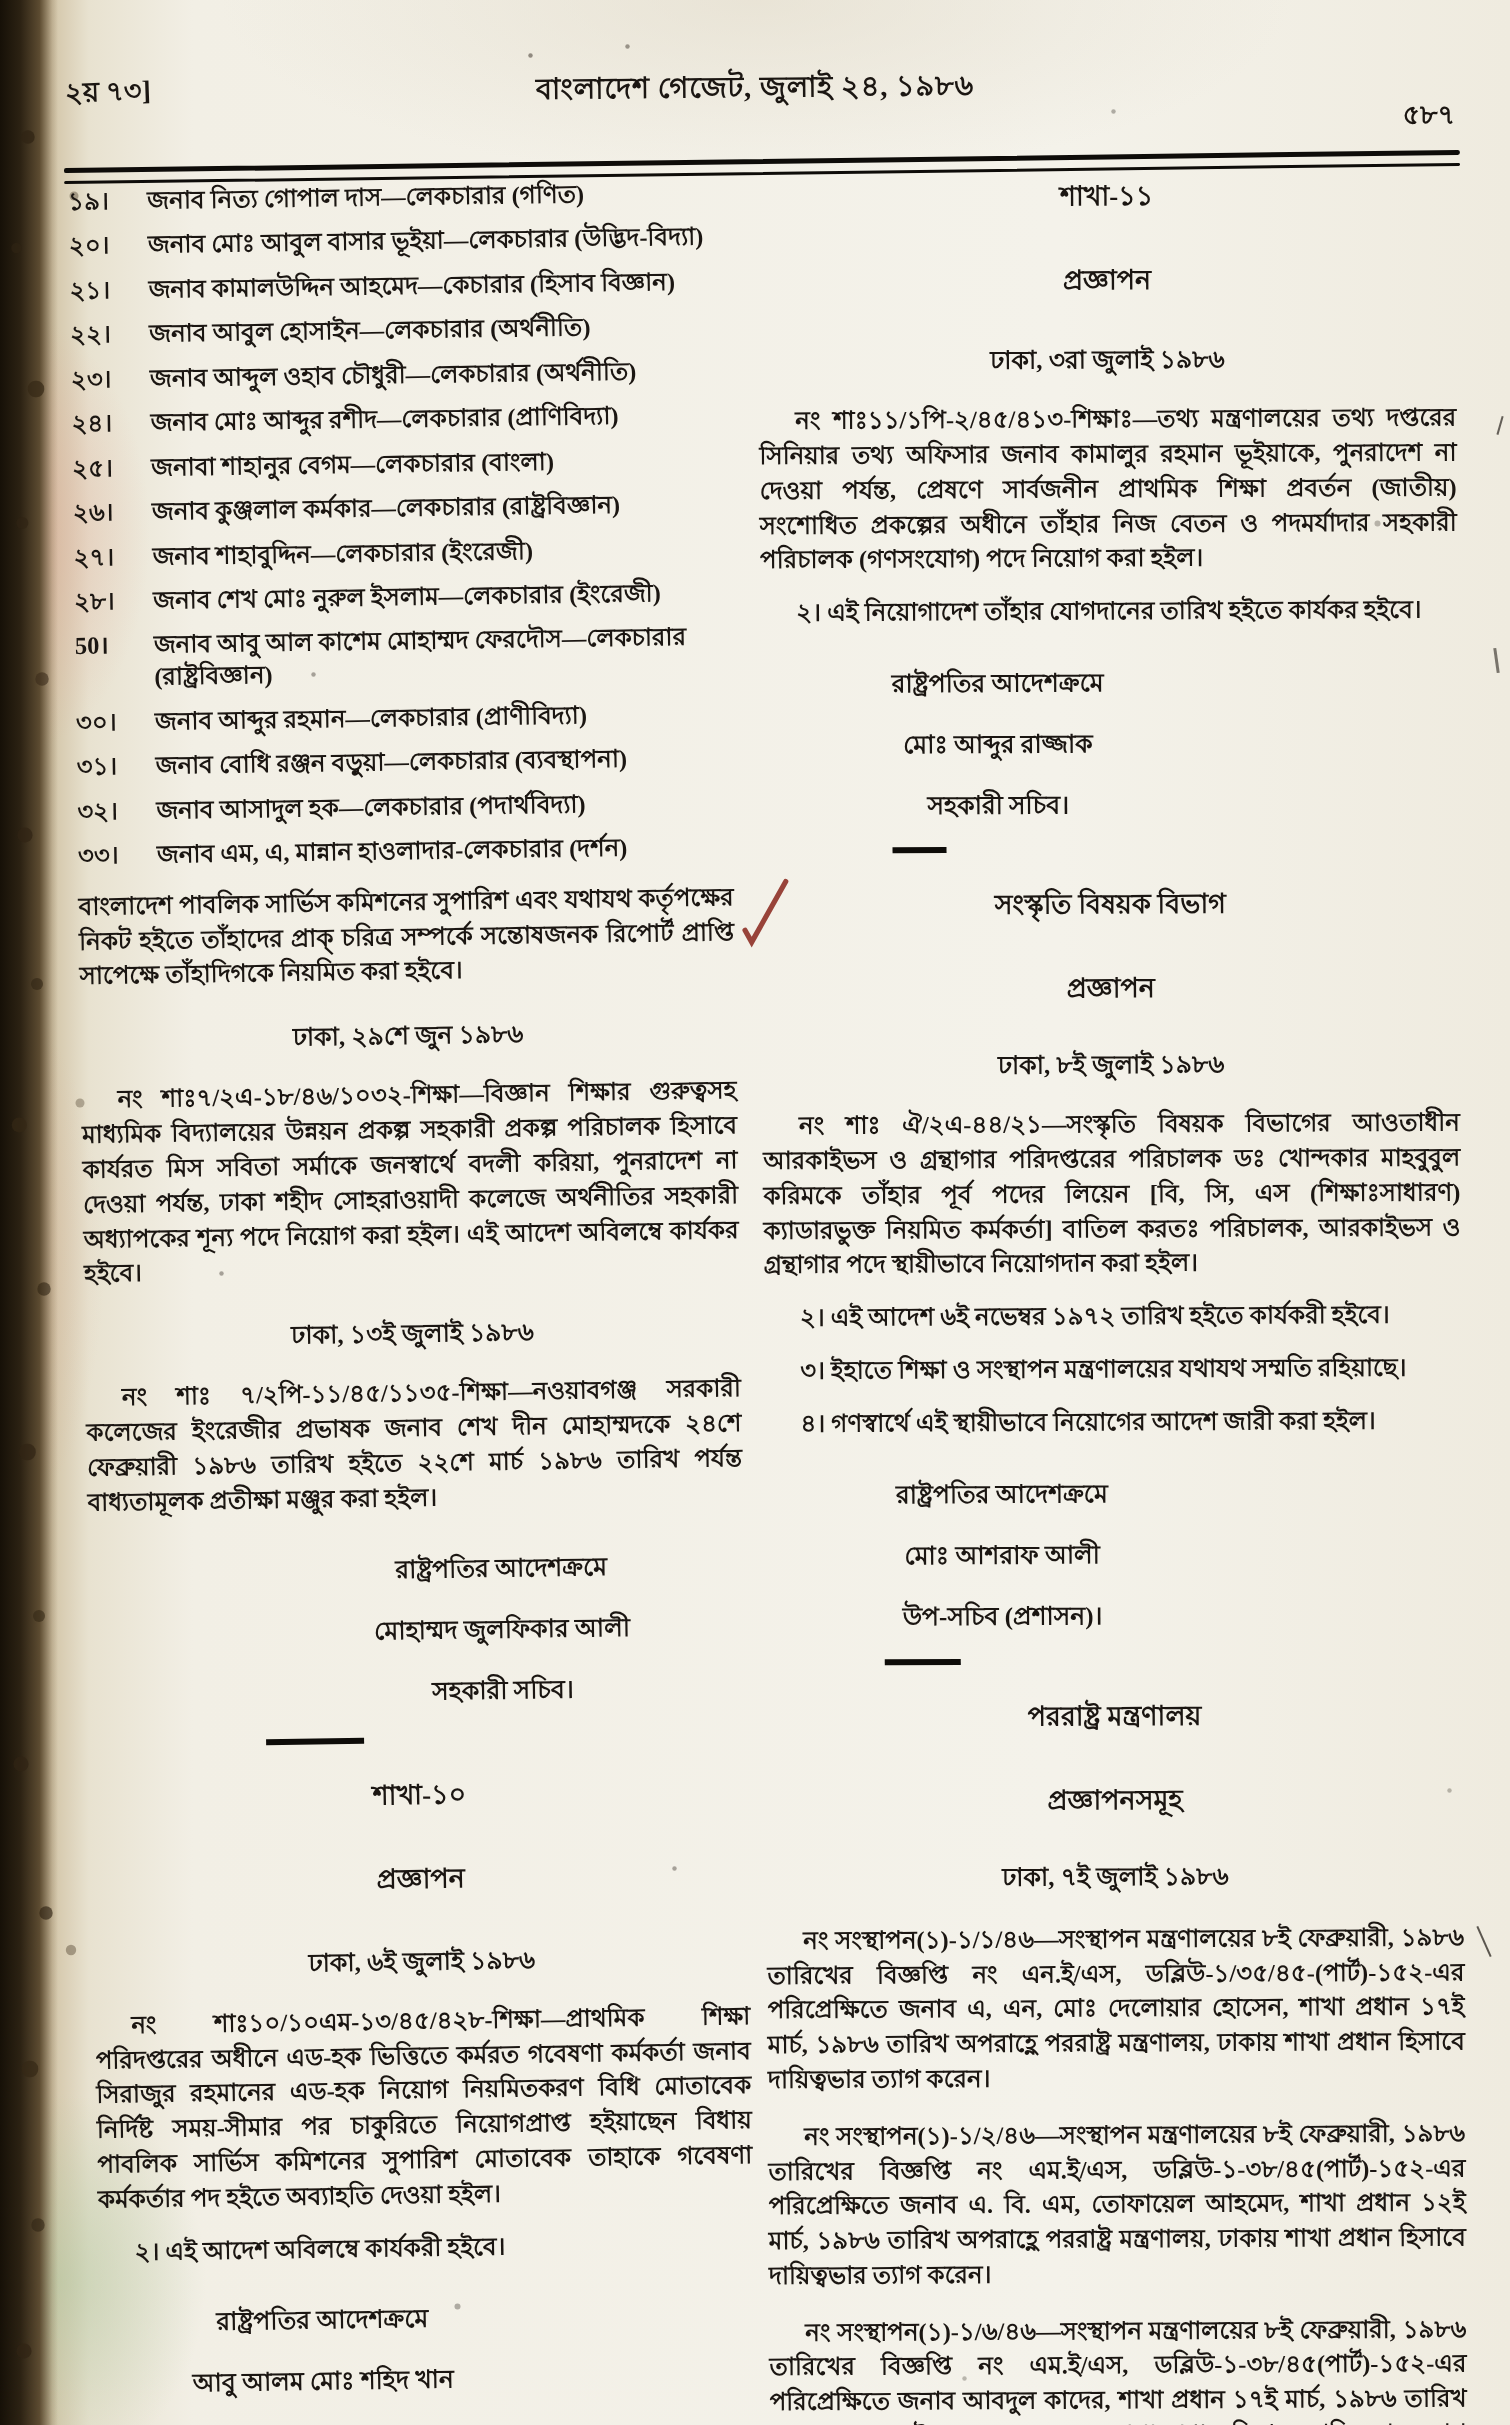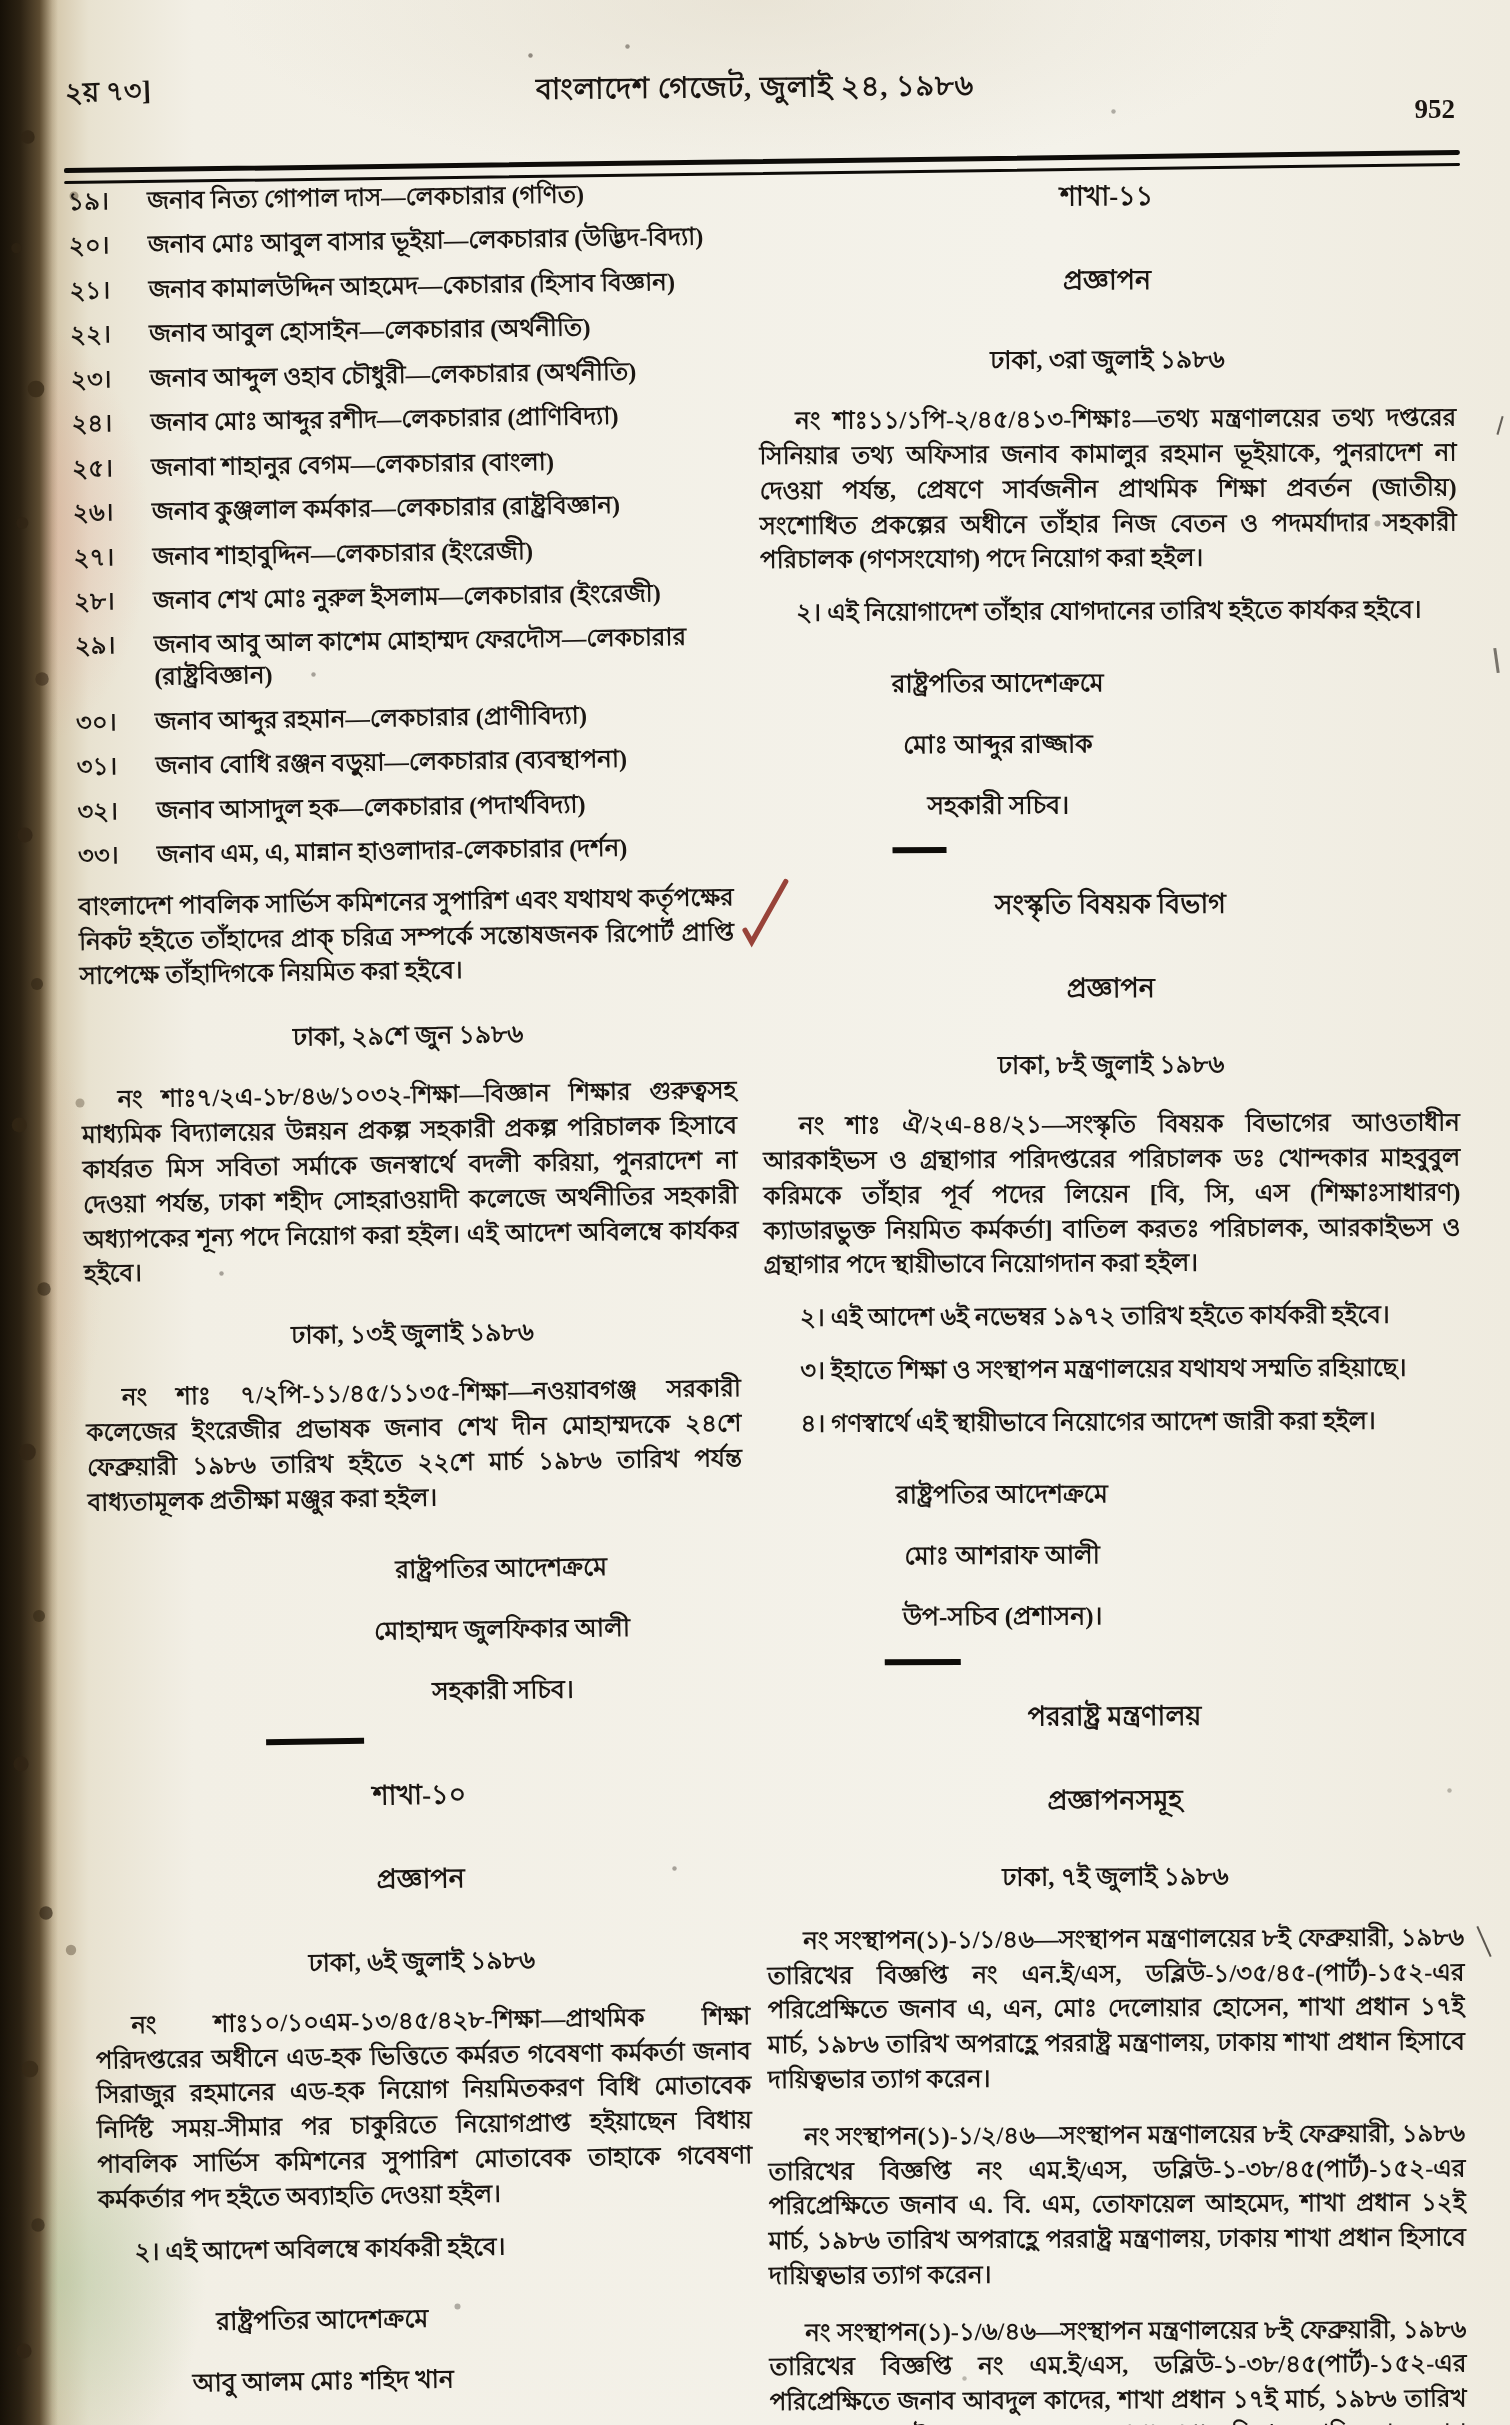--- a/index.html
+++ b/index.html
@@ -92,21 +92,21 @@
 <body>
 
 <div class="sheet">
 
   <div class="binding-edge"></div>
   <div class="edge-speckles"></div>
   <div class="dust"></div>
 
   <div class="vol">২য় ৭৩]</div>
   <div class="masthead">বাংলাদেশ গেজেট, জুলাই ২৪, ১৯৮৬</div>
-  <div class="pageno">952</div>
+  <div class="pageno">৫৮৭</div>
   <div class="dbl-rule">
       <i></i>
       <i></i>
     </div>
 
   <div class="col col-left">
 
     <ul class="lect-list">
 
         <li class="lect">
@@ -153,21 +153,21 @@
           <span class="num">২৭।</span>
           <span class="txt">জনাব শাহাবুদ্দিন—লেকচারার (ইংরেজী)</span>
         </li>
 
         <li class="lect">
           <span class="num">২৮।</span>
           <span class="txt">জনাব শেখ মোঃ নুরুল ইসলাম—লেকচারার (ইংরেজী)</span>
         </li>
 
         <li class="lect">
-          <span class="num">২৯।</span>
+          <span class="num">50।</span>
           <span class="txt">জনাব আবু আল কাশেম মোহাম্মদ ফেরদৌস—লেকচারার (রাষ্ট্রবিজ্ঞান)</span>
         </li>
 
         <li class="lect">
           <span class="num">৩০।</span>
           <span class="txt">জনাব আব্দুর রহমান—লেকচারার (প্রাণীবিদ্যা)</span>
         </li>
 
         <li class="lect">
           <span class="num">৩১।</span>

